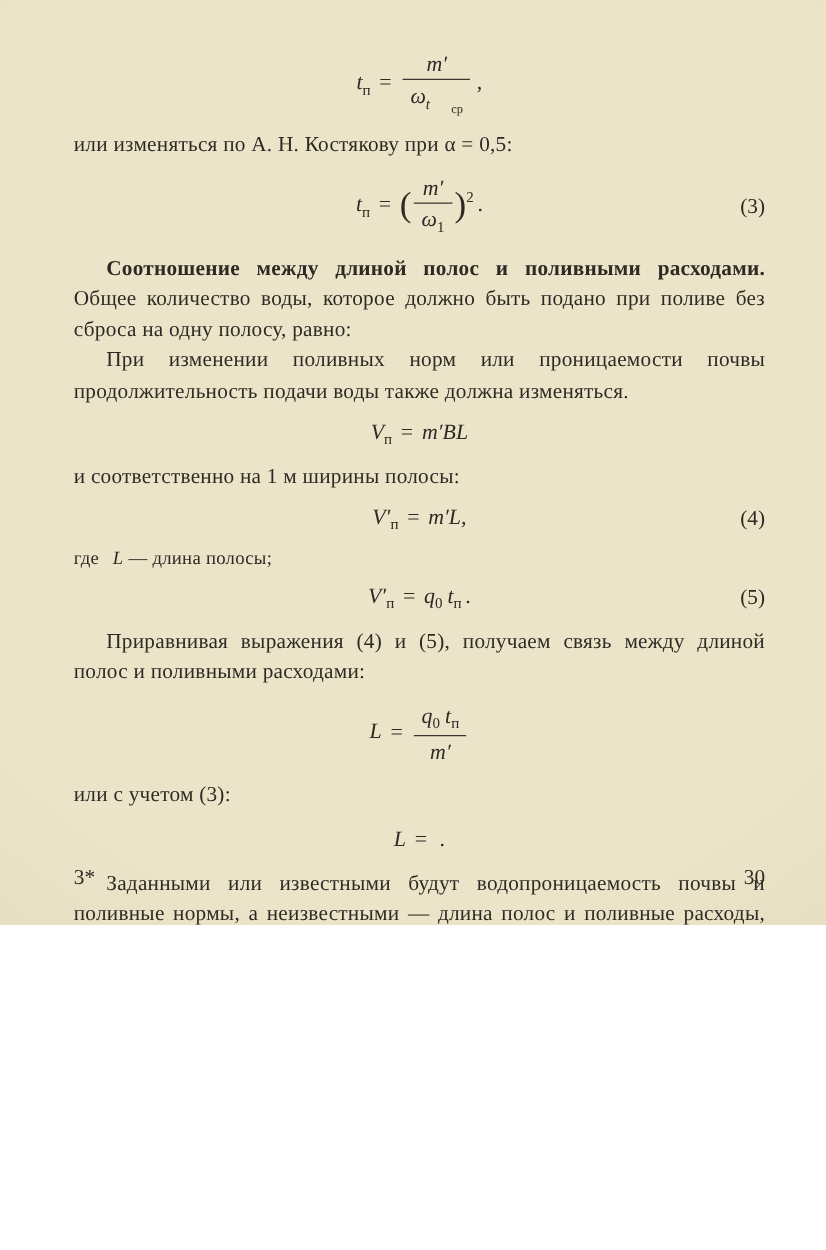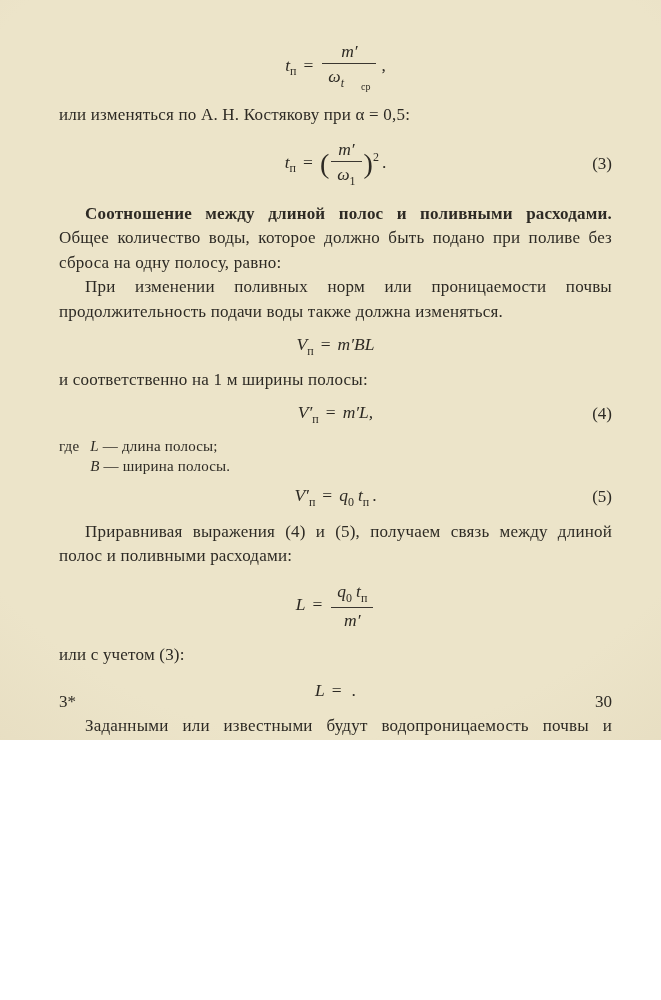--- a/index.html
+++ b/index.html
@@ -97,21 +97,20 @@
 
     <div class="formula-row">
       <span class="mi">V′</span><sub class="msub">п</sub><span class="mrel">=</span><span class="mi">m′L,</span>
       <span class="eq-label">(4)</span>
     </div>
 
     <div class="where">
       <span class="where-intro">где</span>
       <div class="where-lines">
         <div><span class="mi">L</span><span> — длина полосы;</span></div>
-        <div><span class="mi">В</span><span> — ширина полосы.</span></div>
       </div>
     </div>
 
 
     <div class="formula-row">
       <span class="mi">V′</span><sub class="msub">п</sub><span class="mrel">=</span><span class="mi">q</span><sub class="msub">0</sub><span class="mi mgap">t</span><sub class="msub">п</sub><span class="mtail">.</span>
       <span class="eq-label">(5)</span>
     </div>
 
     <p class="indent">Приравнивая выражения (4) и (5), получаем связь между длиной полос и поливными расходами:</p>

